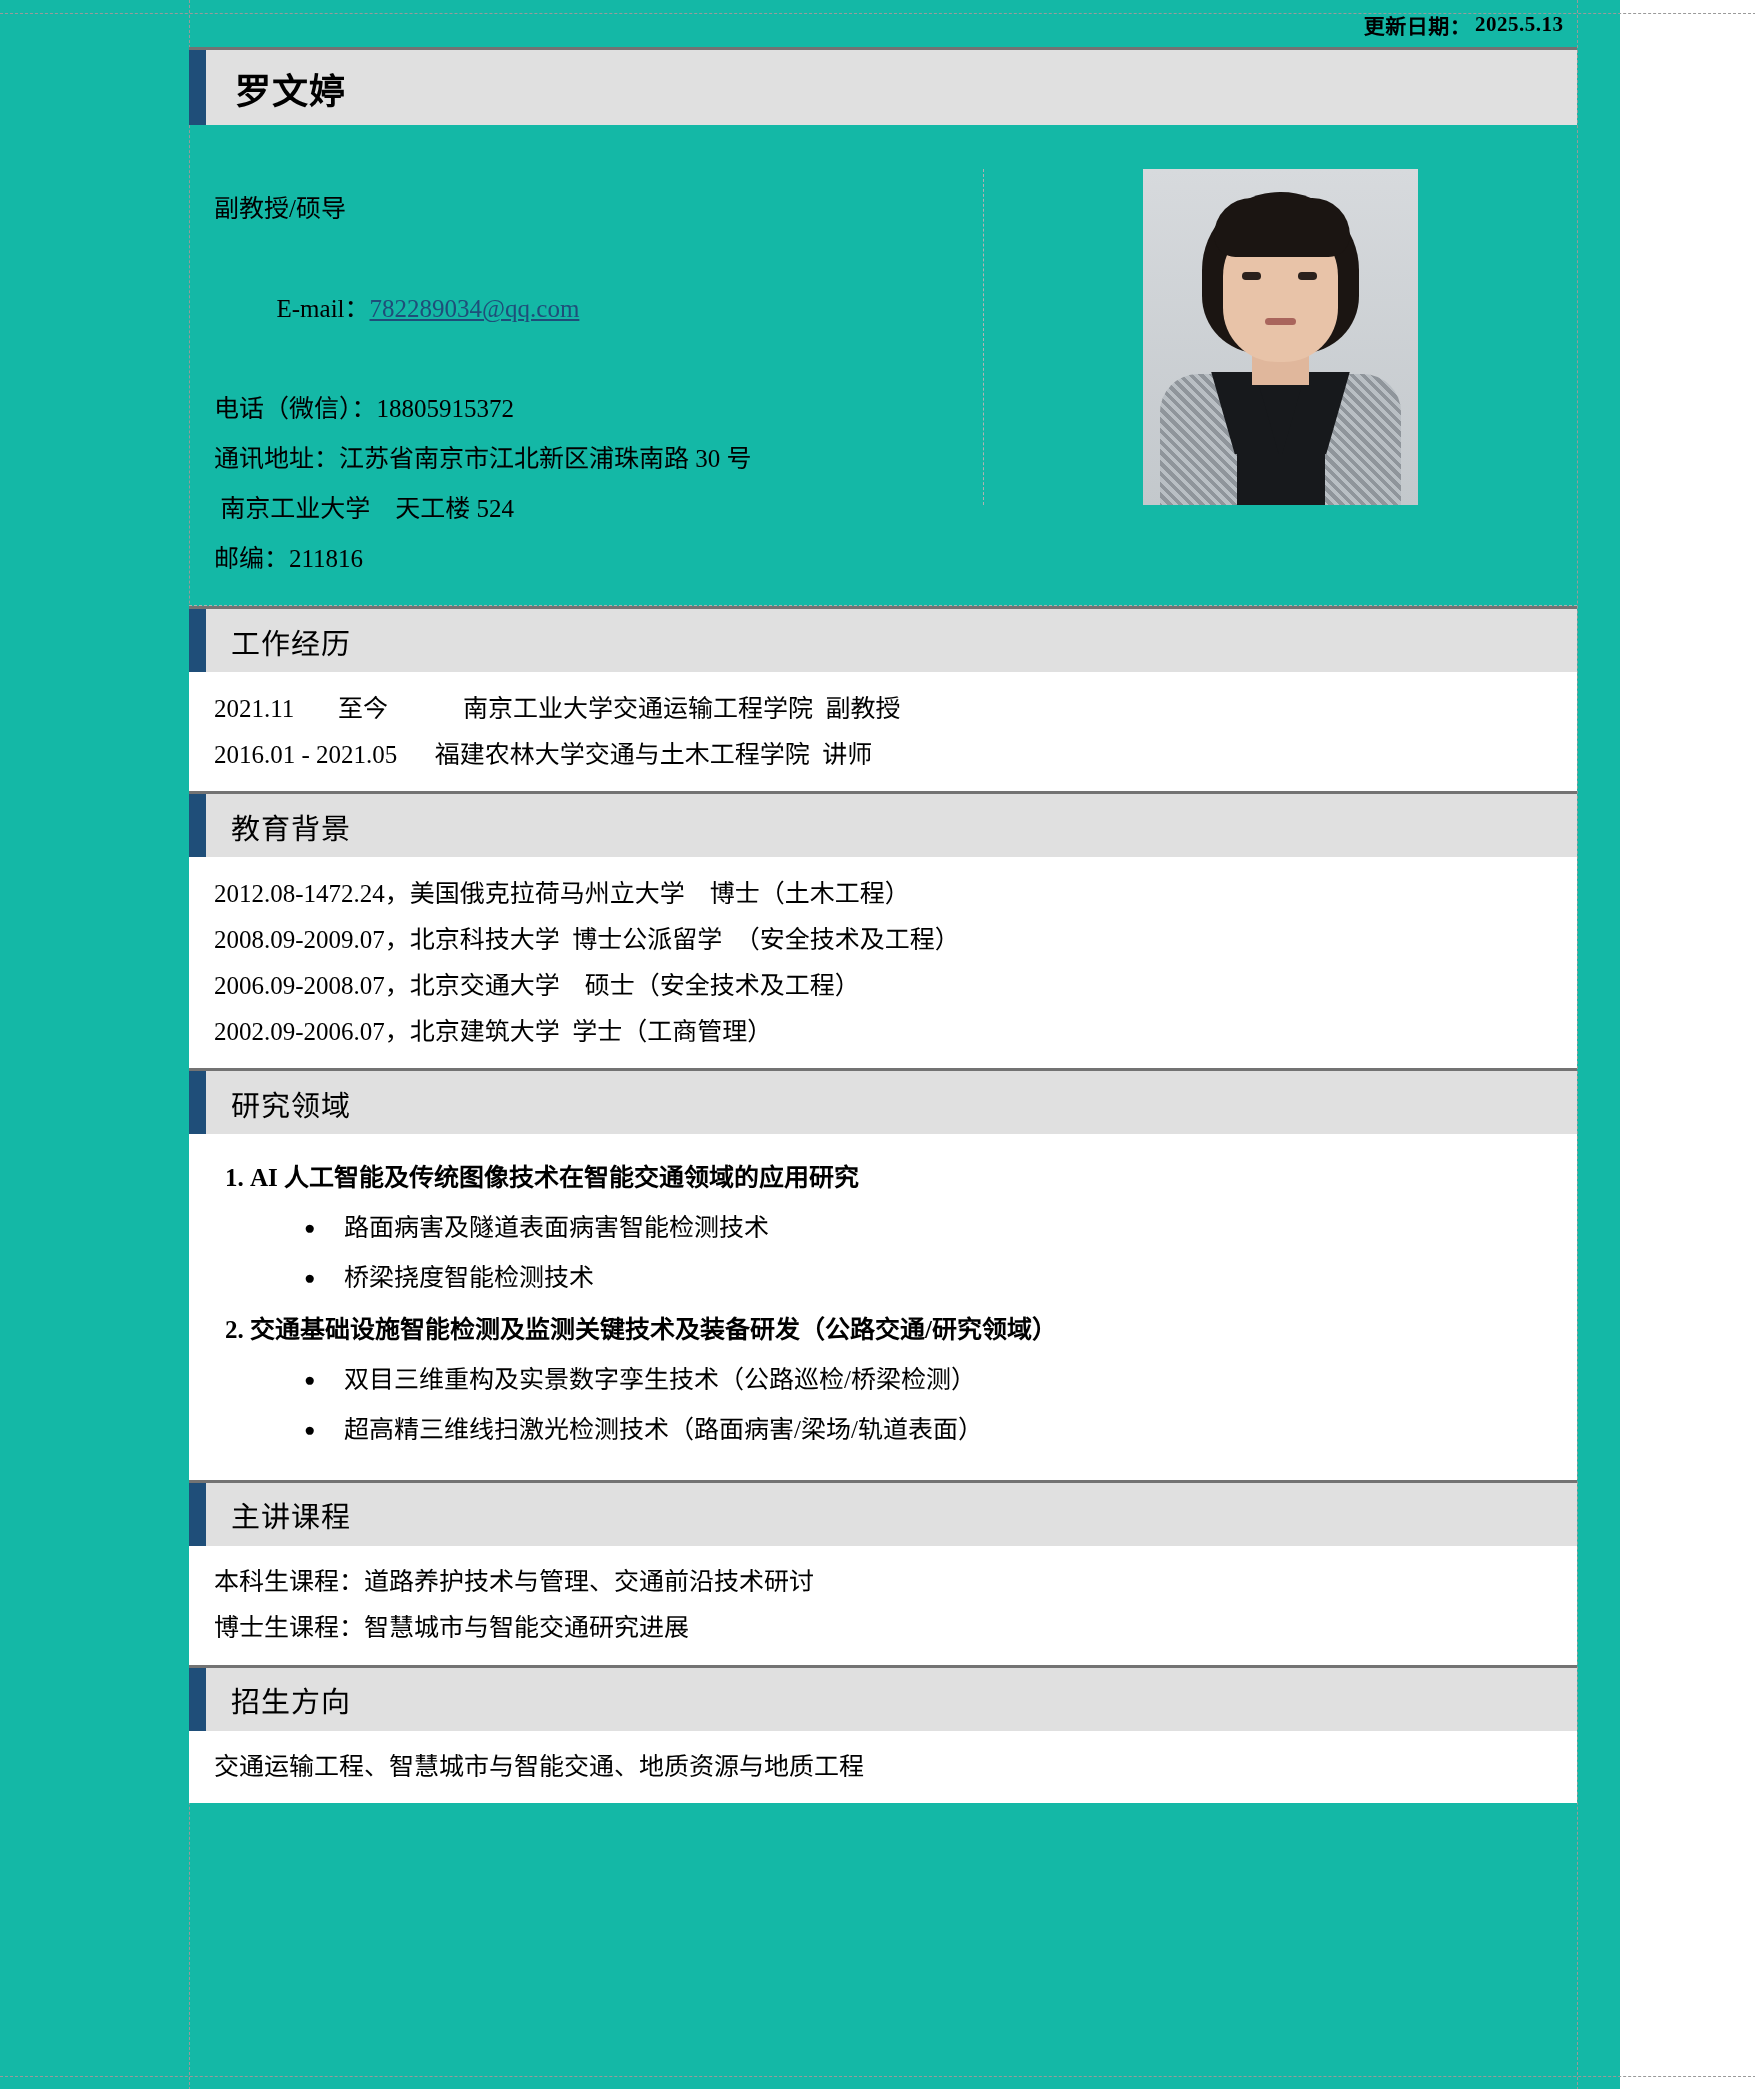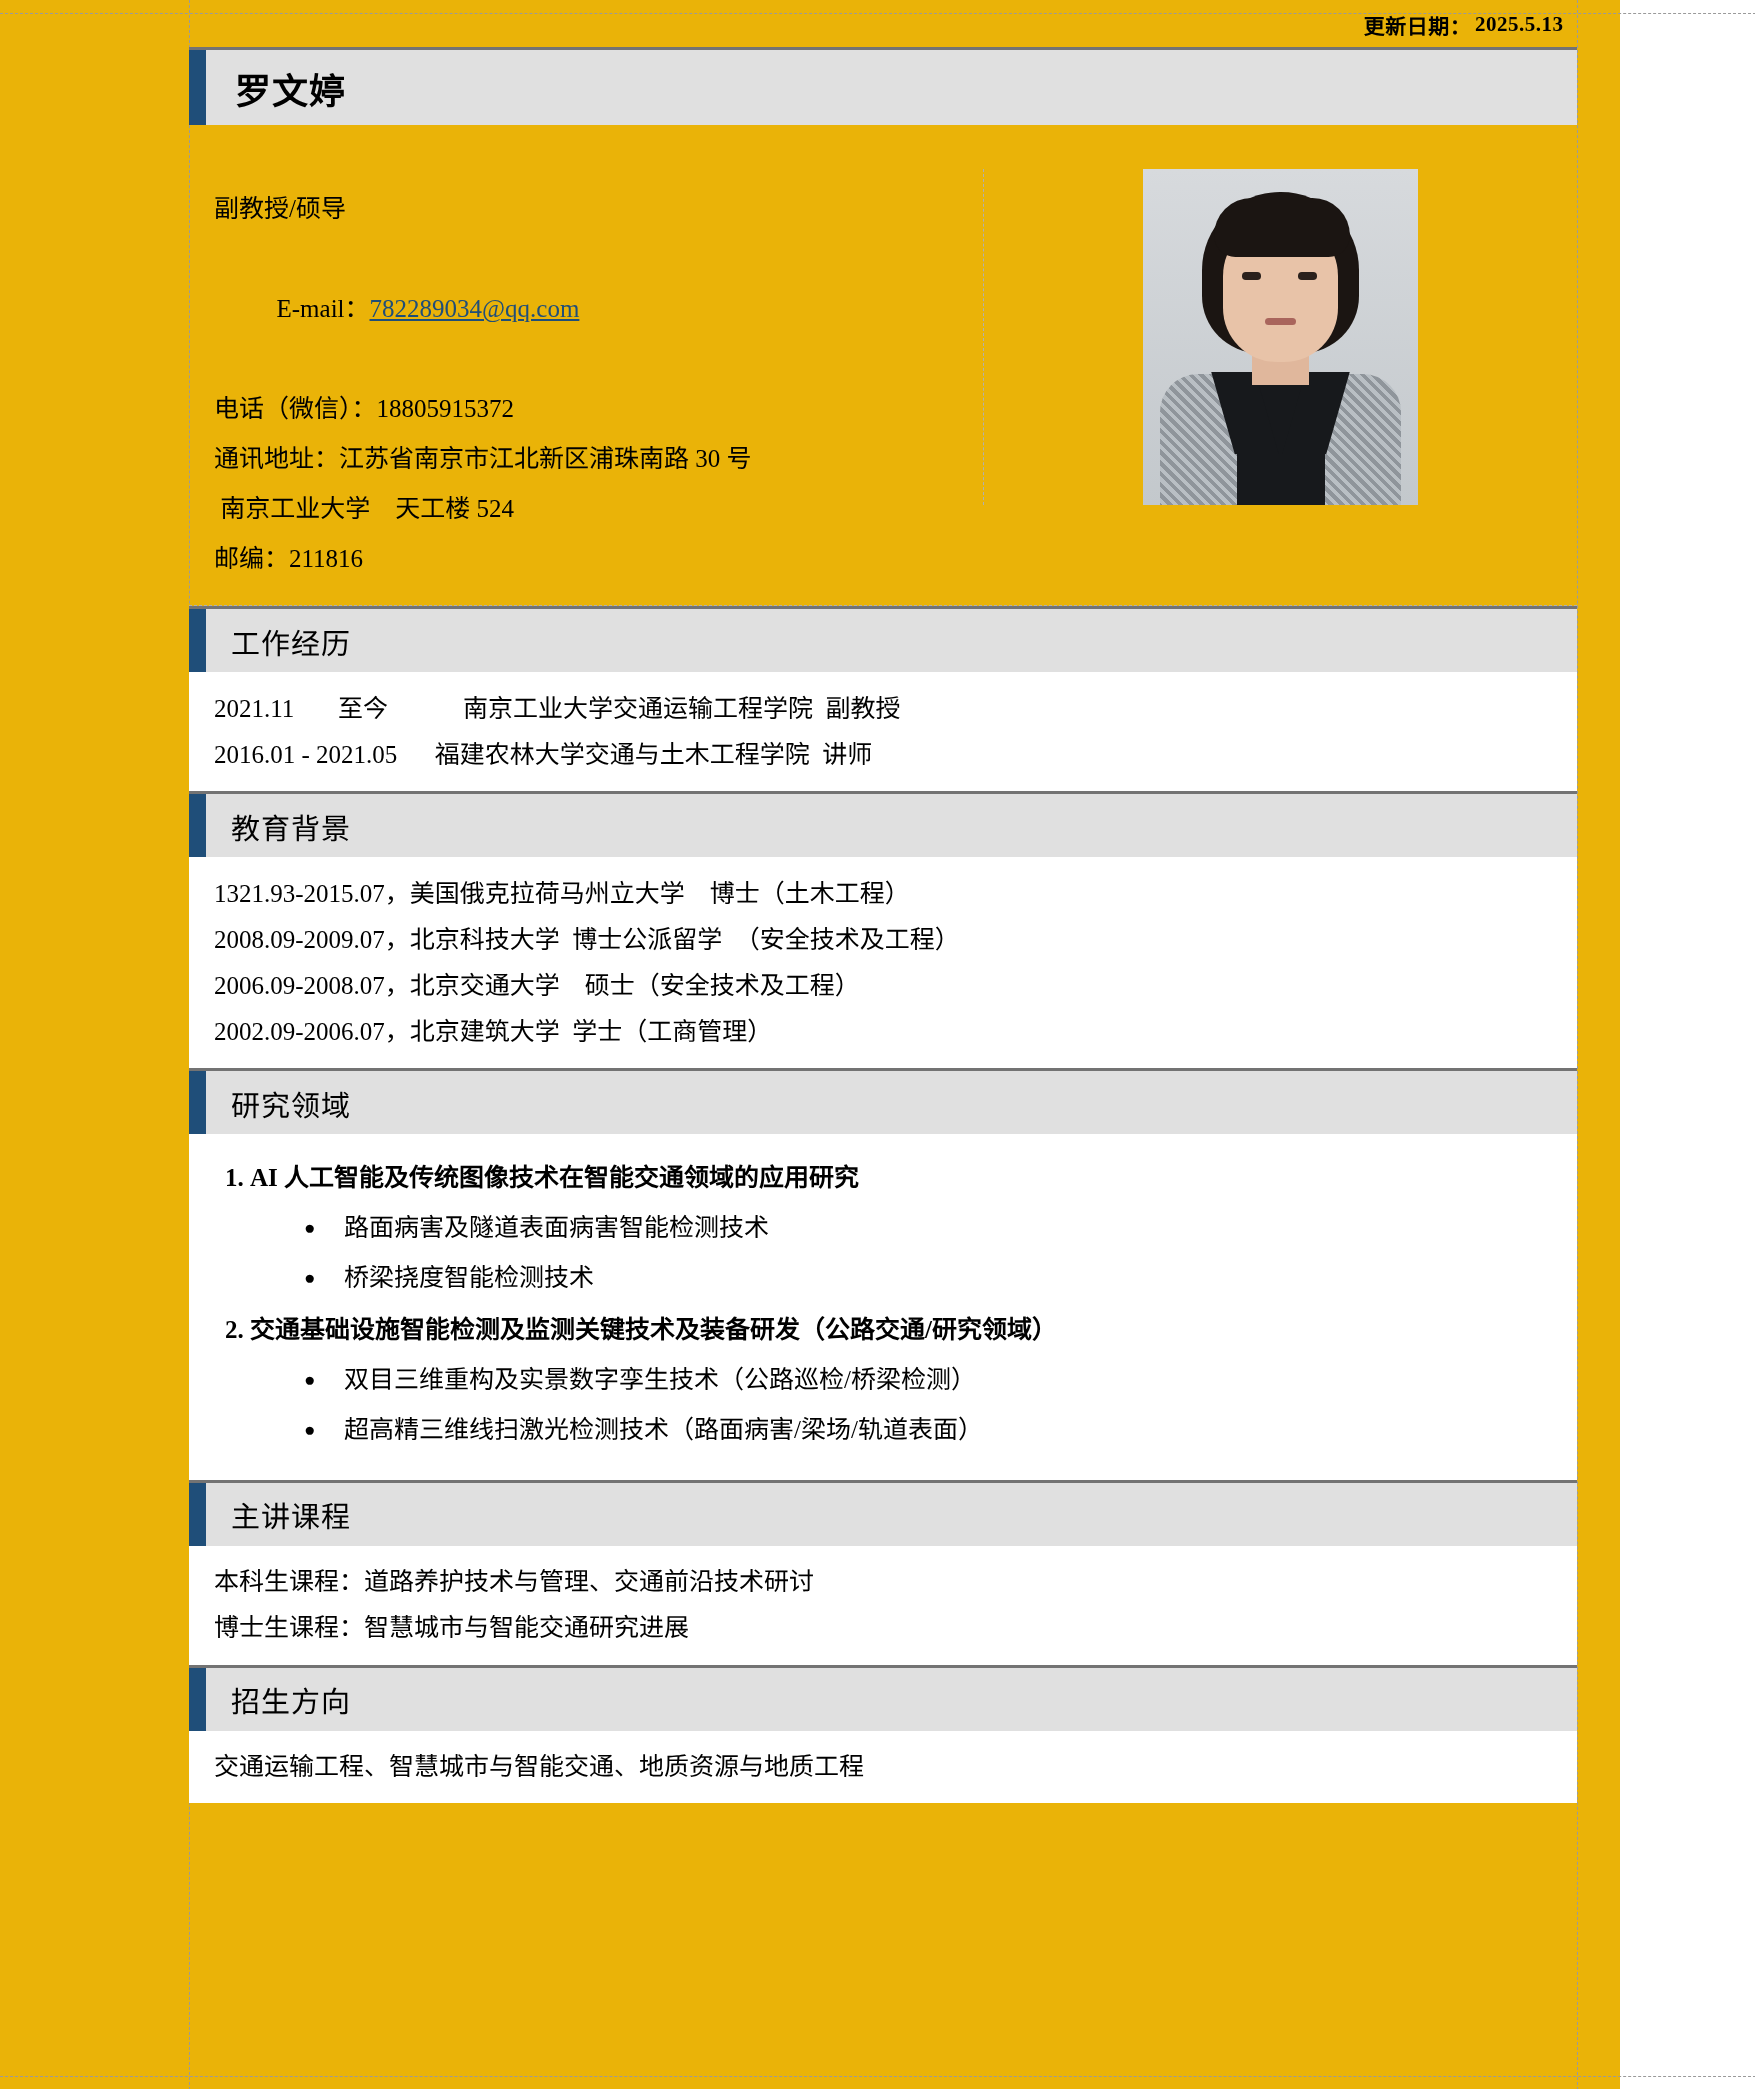--- a/index.html
+++ b/index.html
@@ -9,21 +9,21 @@
   }
   body {
     font-family: "Liberation Serif", "DejaVu Serif", serif;
     color: #000000;
   }
   .page {
     width: 1620px;
     min-height: 2090px;
     box-sizing: border-box;
     position: relative;
-    background: #eab308;
+    background: #14b8a6;
     padding: 8px;
   }
   .doc {
     position: absolute;
     left: 189px;
     top: 0px;
     width: 1388px;
   }
   
   .guide {
@@ -286,21 +286,21 @@
     <div class="body-block">
       <div class="line">2021.11       至今            南京工业大学交通运输工程学院  副教授</div>
       <div class="line">2016.01 - 2021.05      福建农林大学交通与土木工程学院  讲师</div>
     </div>
 
     <div class="section-bar">
       <div class="tab"></div>
       <div class="title">教育背景</div>
     </div>
     <div class="body-block">
-      <div class="line">1321.93-2015.07，美国俄克拉荷马州立大学    博士（土木工程）</div>
+      <div class="line">2012.08-1472.24，美国俄克拉荷马州立大学    博士（土木工程）</div>
       <div class="line">2008.09-2009.07，北京科技大学  博士公派留学  （安全技术及工程）</div>
       <div class="line">2006.09-2008.07，北京交通大学    硕士（安全技术及工程）</div>
       <div class="line">2002.09-2006.07，北京建筑大学  学士（工商管理）</div>
     </div>
 
     <div class="section-bar">
       <div class="tab"></div>
       <div class="title">研究领域</div>
     </div>
     <div class="body-block">

